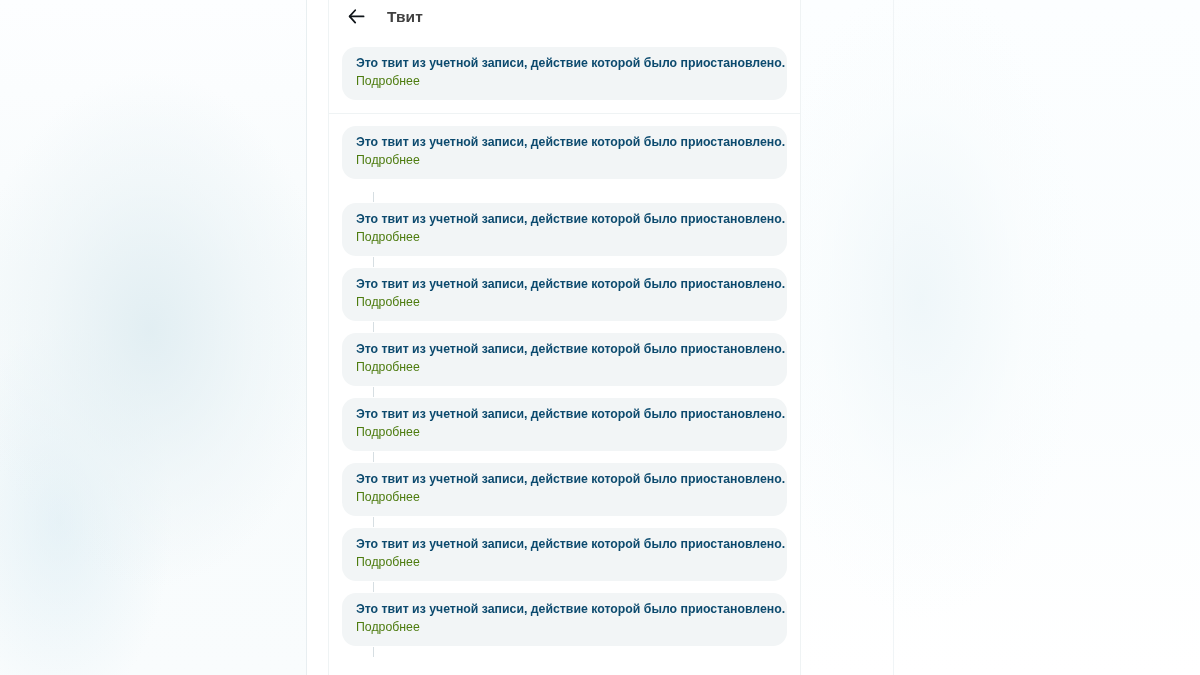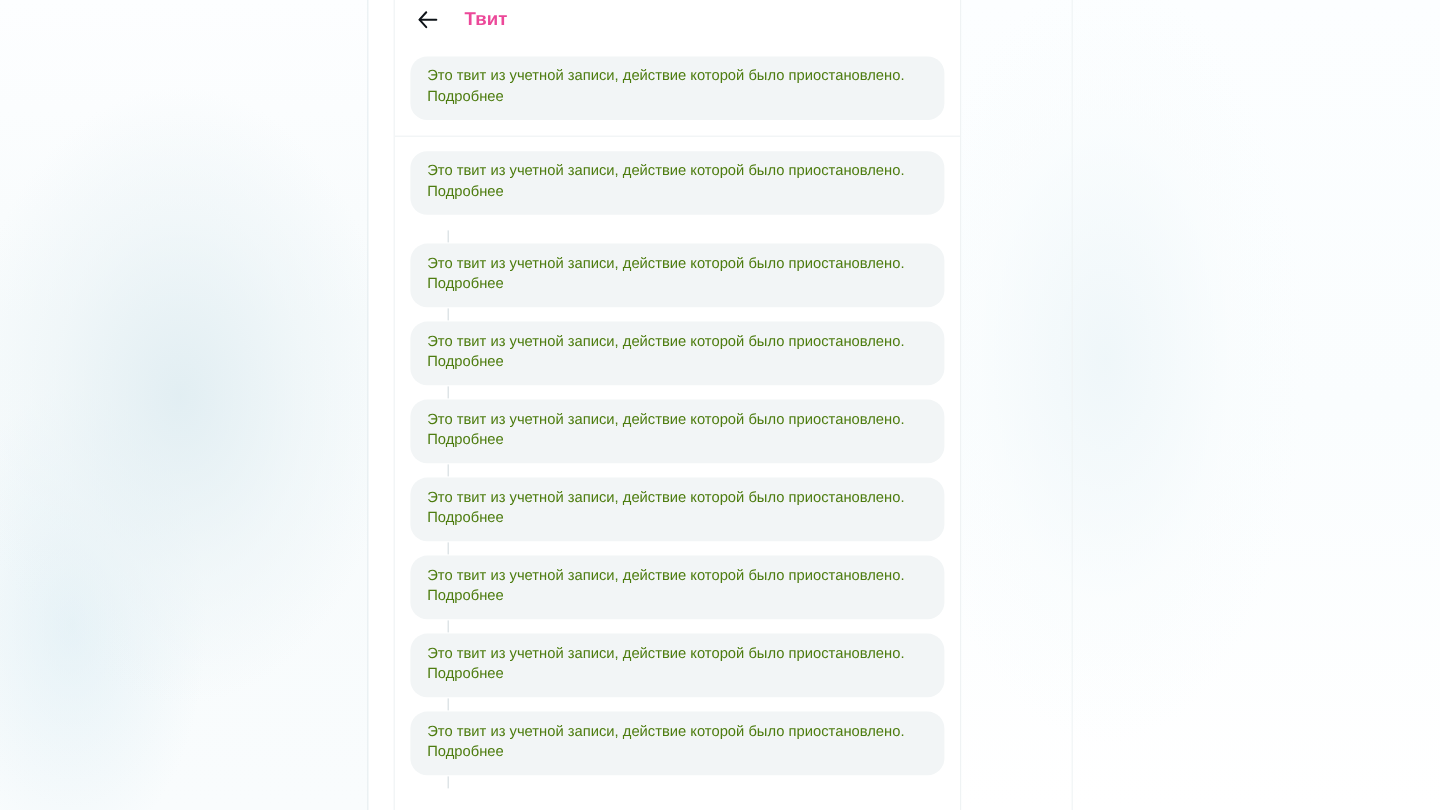--- a/index.html
+++ b/index.html
@@ -93,21 +93,21 @@
     justify-content: center;
     border-radius: 50%;
     cursor: pointer;
     flex: 0 0 auto;
   }
   .back-button svg { display: block; }
   .header-title {
     margin-left: 17px;
     font-size: 15.5px;
     font-weight: 700;
-    color: #ec4899;
+    color: #404040;
     letter-spacing: 0.1px;
     line-height: 1;
     white-space: nowrap;
   }
 
   
   .thread {
     position: relative;
   }
   .notice-block {
@@ -127,22 +127,23 @@
   .notice-card {
     background: #f2f5f6;
     border-radius: 14px;
     padding: 9px 14px 11px 14px;
     box-sizing: border-box;
     cursor: pointer;
   }
   .notice-text {
     font-size: 12.3px;
     line-height: 15px;
-    color: #4d7c0f;
+    color: #0c4a6e;
     white-space: nowrap;
+    font-weight: bold;
   }
   .notice-link {
     display: inline-block;
     margin-top: 2px;
     font-size: 12.3px;
     line-height: 15px;
     color: #4d7c0f;
     cursor: pointer;
     text-decoration: none;
   }

